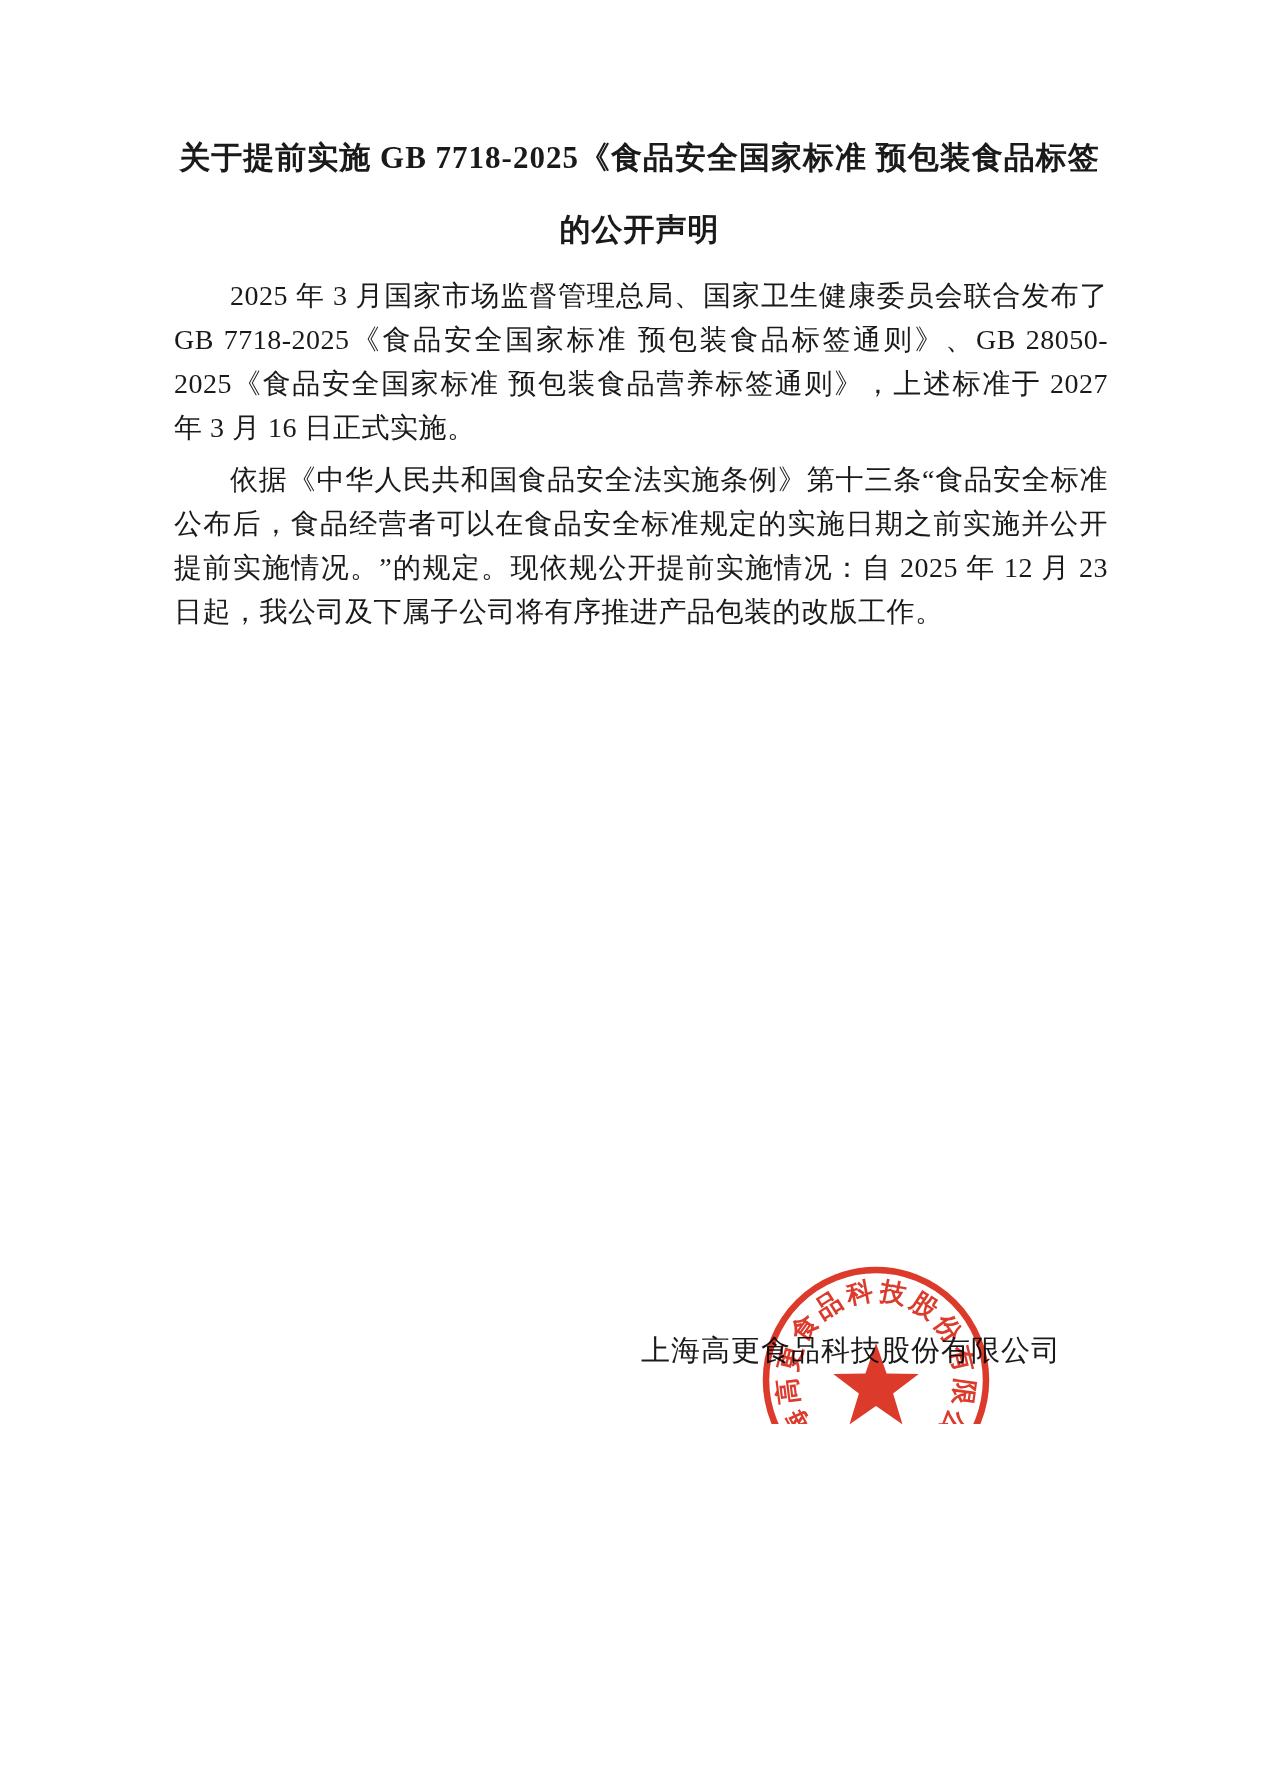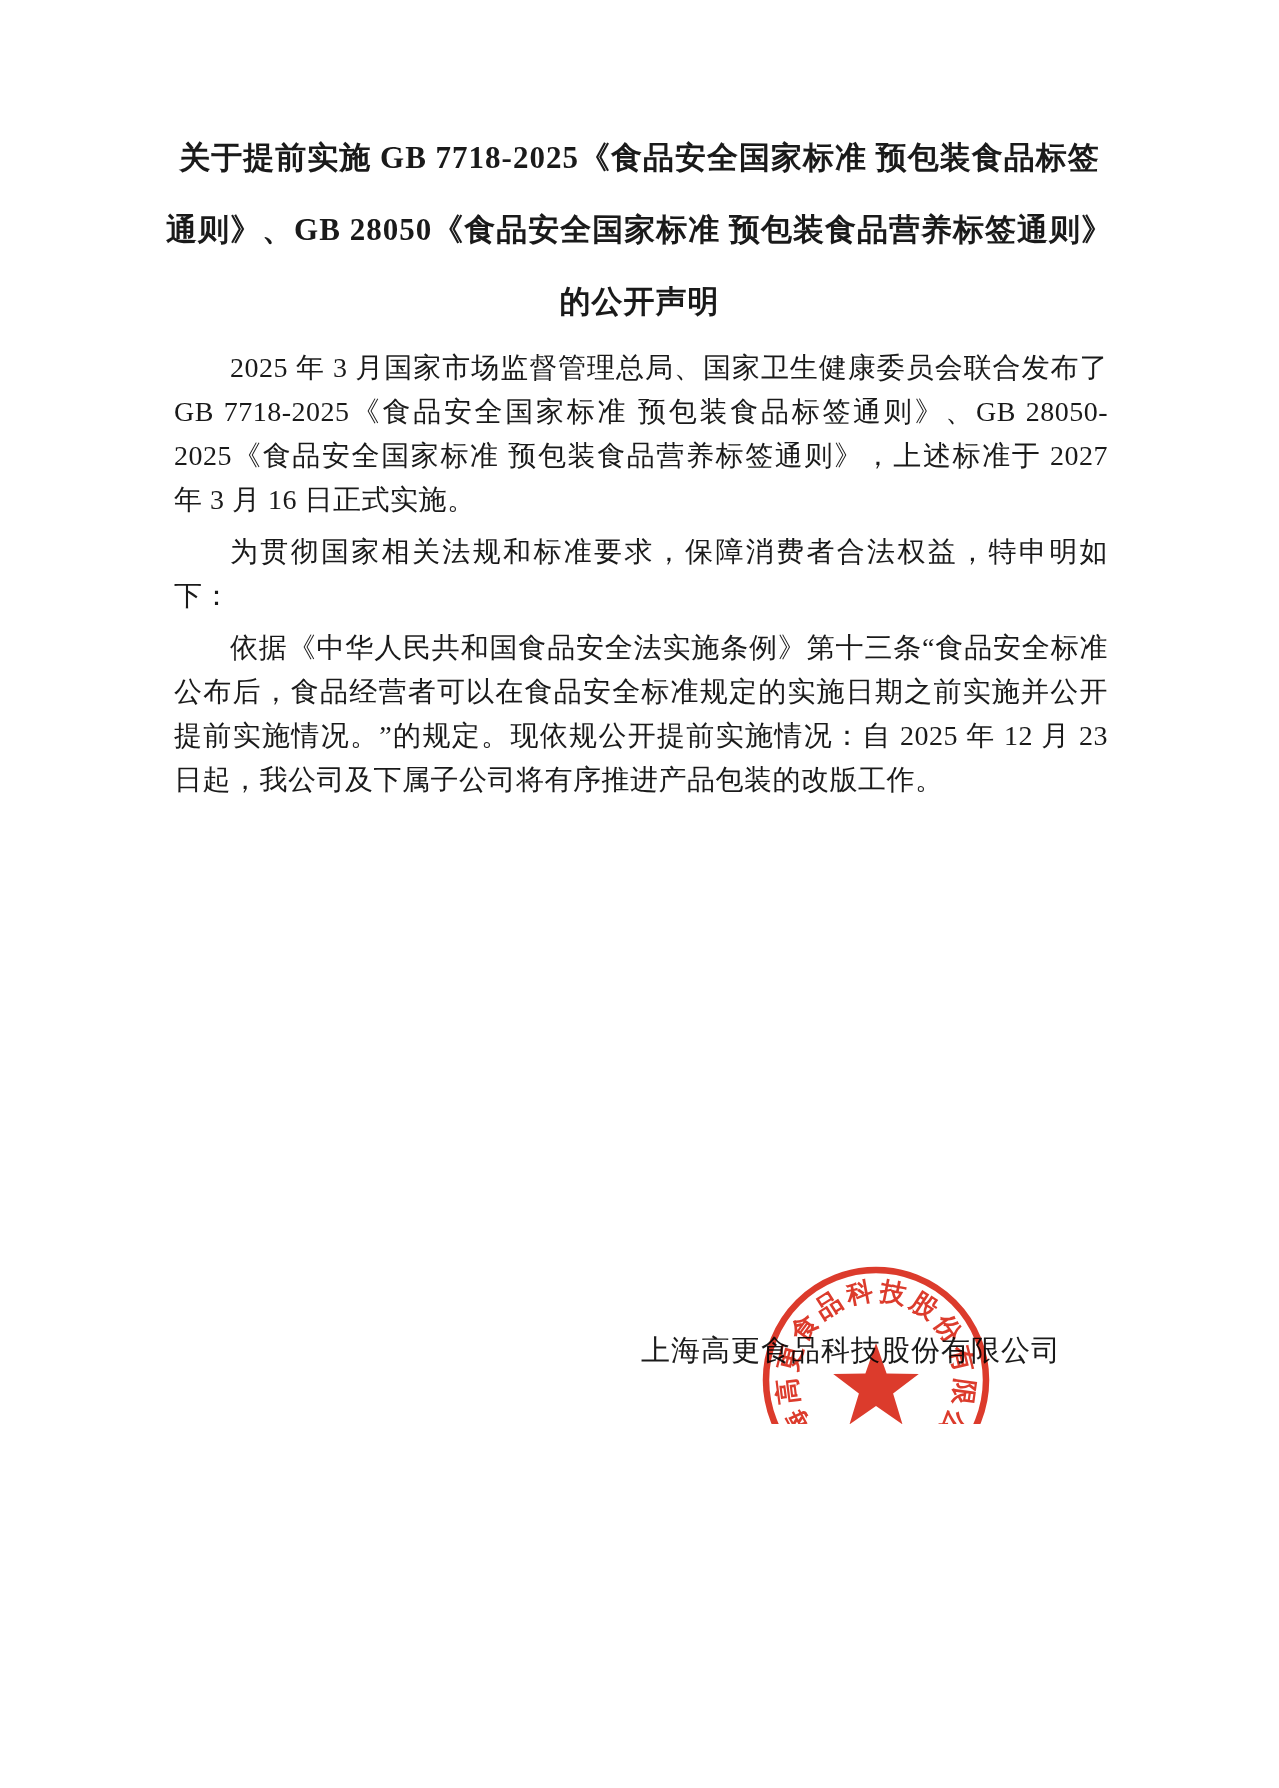--- a/index.html
+++ b/index.html
@@ -58,27 +58,25 @@
     opacity:0.92;
   }
 </style>
 </head>
 <body>
 
 <div class="page">
 
   <div class="title">
     <div>关于提前实施 GB 7718-2025《食品安全国家标准 预包装食品标签</div>
-    <div>通则》、GB 28050《食品安全国家标准 预包装食品营养标签通则》</div>
     <div>的公开声明</div>
   </div>
 
   <div class="body-text">
     <p class="para">2025 年 3 月国家市场监督管理总局、国家卫生健康委员会联合发布了 GB 7718-2025《食品安全国家标准 预包装食品标签通则》、GB 28050-2025《食品安全国家标准 预包装食品营养标签通则》，上述标准于 2027 年 3 月 16 日正式实施。</p>
-    <p class="para">为贯彻国家相关法规和标准要求，保障消费者合法权益，特申明如下：</p>
     <p class="para">依据《中华人民共和国食品安全法实施条例》第十三条“食品安全标准公布后，食品经营者可以在食品安全标准规定的实施日期之前实施并公开提前实施情况。”的规定。现依规公开提前实施情况：自 2025 年 12 月 23 日起，我公司及下属子公司将有序推进产品包装的改版工作。</p>
   </div>
 
   <div class="sig-company">上海高更食品科技股份有限公司</div>
   <div class="sig-date">2025 年 12 月 23 日</div>
 
   <svg class="seal" width="244" height="244" viewBox="0 0 244 244" xmlns="http://www.w3.org/2000/svg">
     <circle cx="122" cy="122" r="110" fill="none" stroke="#d92a1a" stroke-width="6.5"></circle>
     <path id="sealArc" d="M 82 191.3 A 80 80 0 1 1 162 191.3" fill="none" stroke="none"></path>
     <text font-size="26" fill="#d92a1a" font-family="Liberation Serif, DejaVu Serif, serif" font-weight="bold">

